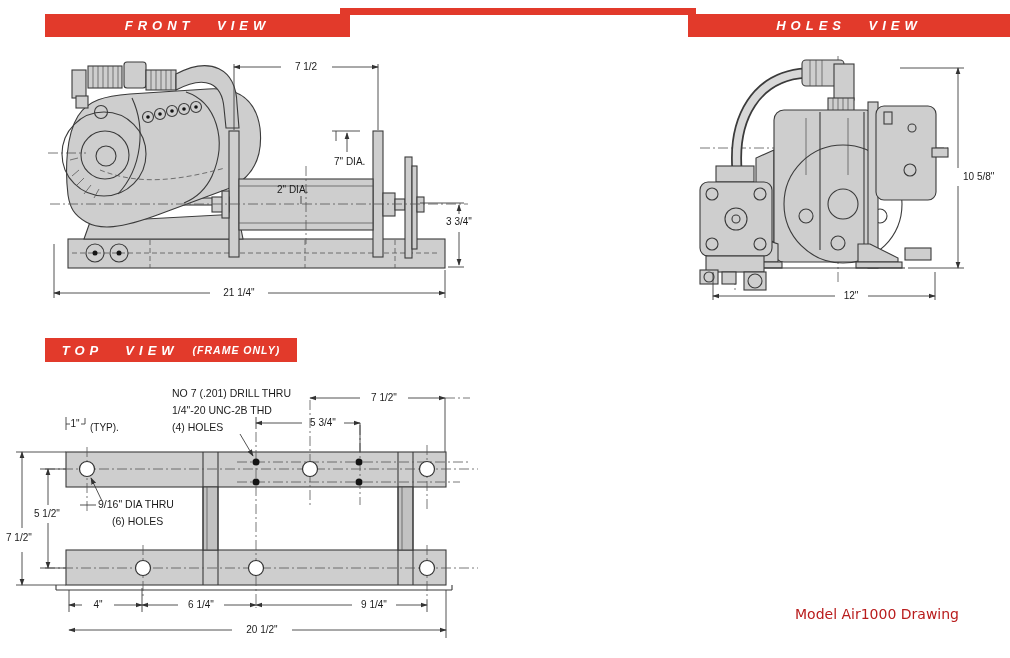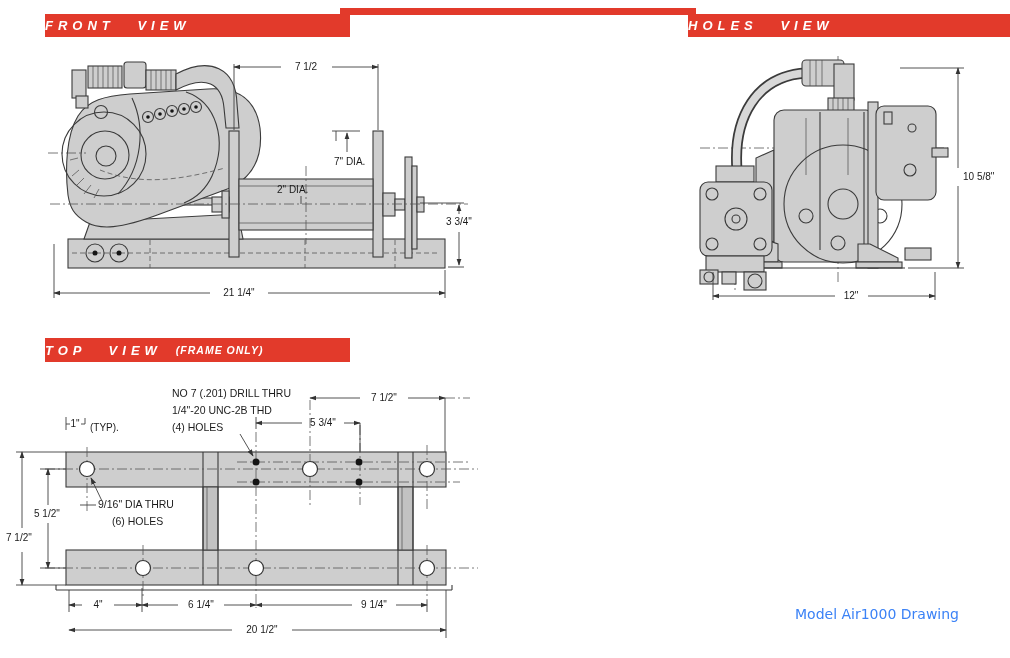--- a/index.html
+++ b/index.html
@@ -1,28 +1,28 @@
 <!DOCTYPE html>
 <html><head>
 <meta charset="utf-8">
 <style>
   html,body{margin:0;padding:0;background:#ffffff;}
   body{width:1010px;height:658px;overflow:hidden;position:relative;
        font-family:"Liberation Sans",sans-serif;}
-  .banner{position:absolute;background:#e23a2b;display:flex;align-items:center;justify-content:flex-start;}
+  .banner{position:absolute;background:#e23a2b;display:flex;align-items:center;justify-content:center;}
   .banner .t{color:#ffffff;font-style:italic;font-weight:bold;font-size:13px;
              letter-spacing:5px;word-spacing:14px;white-space:nowrap;}
   .banner .t2{color:#ffffff;font-style:italic;font-weight:bold;font-size:10.5px;
               letter-spacing:1px;margin-left:14px;white-space:nowrap;}
   #banner-front{left:45px;top:14px;width:305px;height:23px;}
   #banner-side{left:688px;top:14px;width:322px;height:23px;}
-  #banner-top{left:45px;top:338px;width:305px;height:24px;}
+  #banner-top{left:45px;top:338px;width:252px;height:24px;}
   #red-strip{position:absolute;left:340px;top:8px;width:356px;height:7px;background:#e23a2b;}
   #footer{position:absolute;left:795px;top:606px;font-family:"DejaVu Sans",sans-serif;
-          font-size:14px;color:#3b82f6;}
+          font-size:14px;color:#b91c1c;}
   svg{position:absolute;left:0;top:0;}
   .fillg{fill:#cecece;stroke:#3b3b3b;stroke-width:1.1;}
   .fillg2{fill:#c2c2c2;stroke:#3b3b3b;stroke-width:1;}
   .ln{fill:none;stroke:#3b3b3b;stroke-width:1.1;}
   .thin{fill:none;stroke:#4a4a4a;stroke-width:0.7;}
   .hid{fill:none;stroke:#555;stroke-width:0.8;stroke-dasharray:5 3;}
   .cl{fill:none;stroke:#555;stroke-width:0.8;stroke-dasharray:10 3 2 3;}
   .dim{fill:none;stroke:#3f3f3f;stroke-width:0.9;}
   .hole{fill:#ffffff;stroke:#333;stroke-width:1.2;}
   .dot{fill:#141414;stroke:none;}

